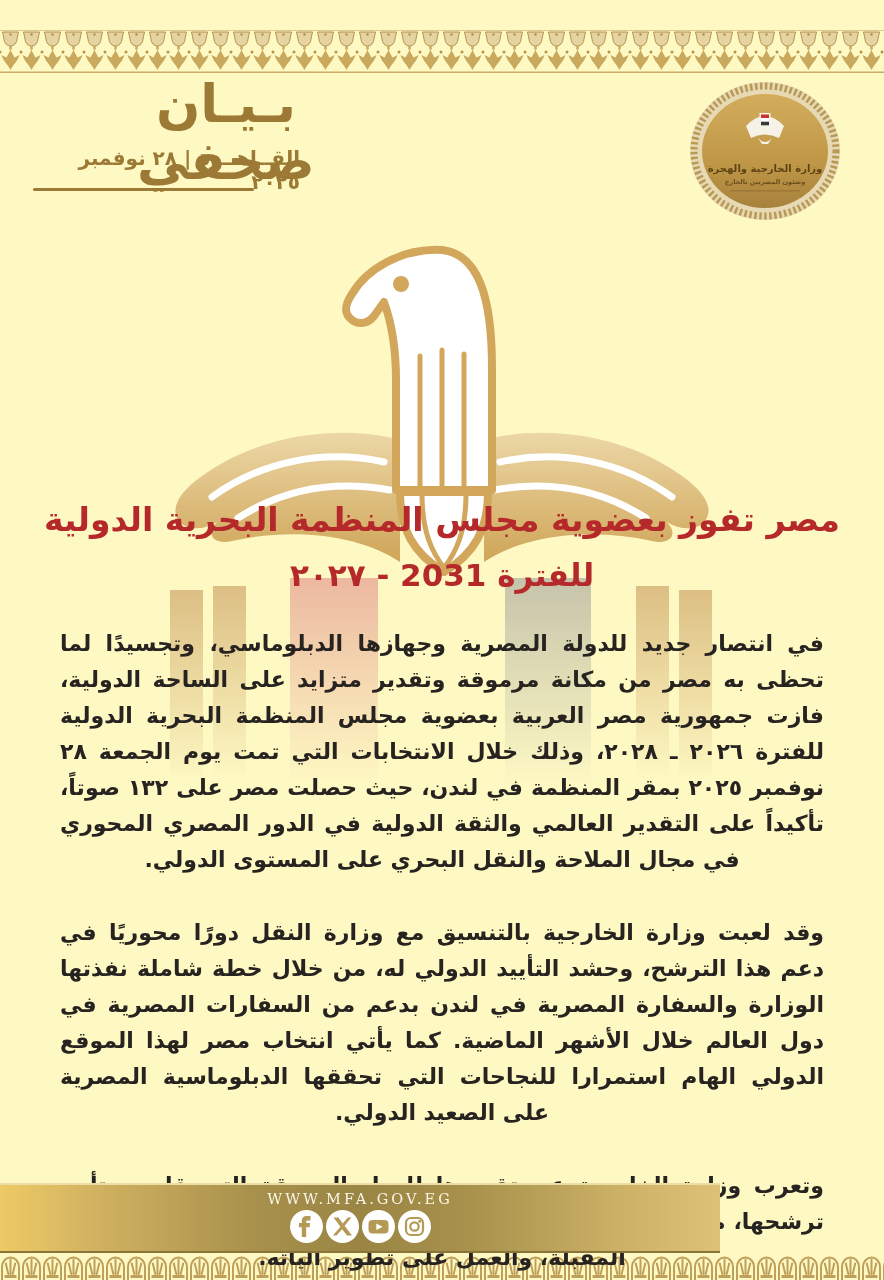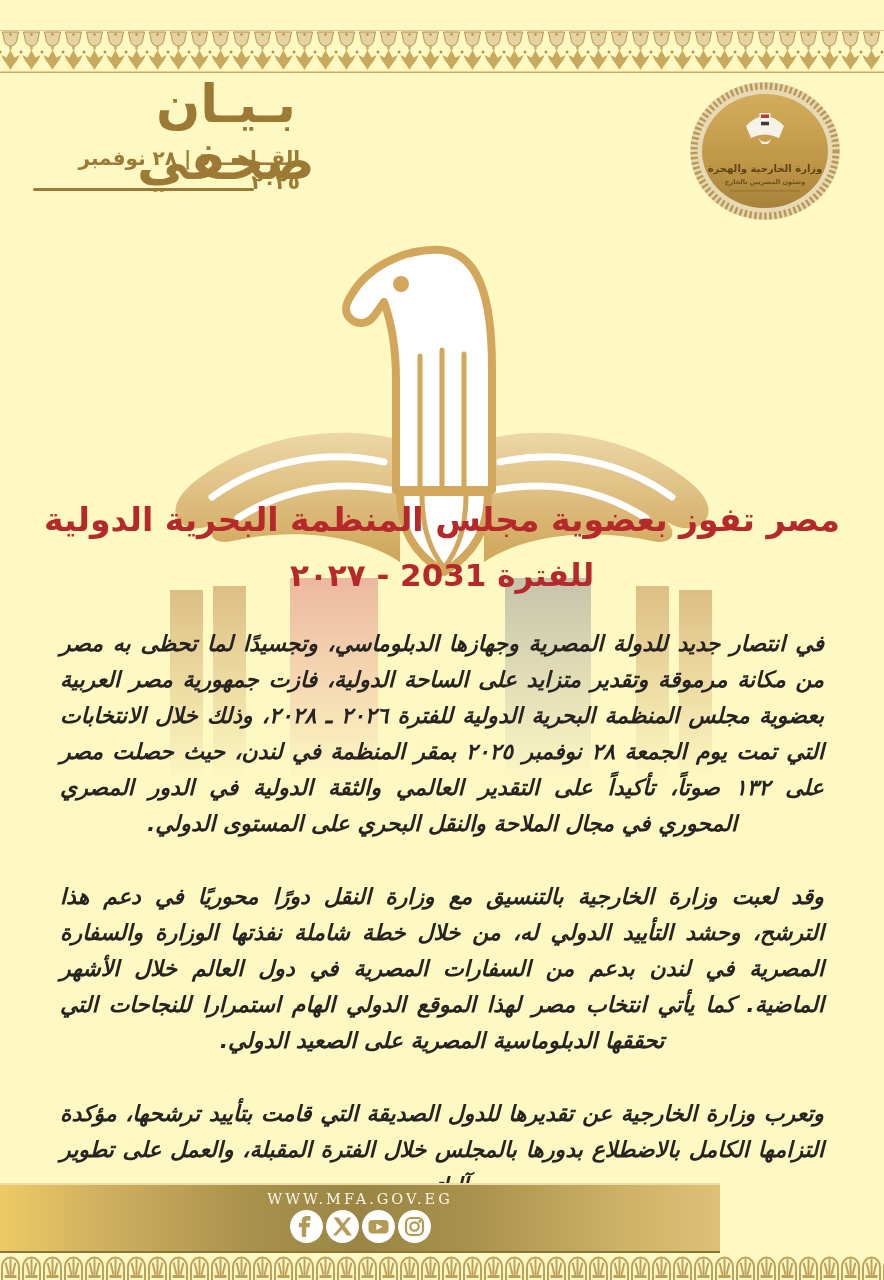--- a/index.html
+++ b/index.html
@@ -35,21 +35,21 @@
     text-align:center;direction:rtl;font-weight:700;color:#b5292b;margin-top:20px;
   }
   .headline .l1{font-size:33px;line-height:44px;margin:0 0 13px 0;}
   .headline .l2{font-size:31px;line-height:40px;margin:0;}
   
   .body-text{
     position:absolute;top:626px;left:60px;width:764px;z-index:2;
     direction:rtl;text-align:justify;text-align-last:center;
     font-size:22px;font-weight:700;line-height:36px;color:#272320;
   }
-  .body-text p{margin:0 0 37px 0;font-style:italic;}
+  .body-text p{margin:0 0 37px 0;}
   .body-text p:last-child{margin-bottom:0;}
   
   .footer{
     position:absolute;top:1183px;left:0;width:720px;height:70px;z-index:2;
     background:linear-gradient(90deg,#eeca64 0%,#d4b462 12%,#a8914c 35%,#9a8544 50%,#a8914c 65%,#cfb468 88%,#ddc177 100%);
     border-top:2px solid #ecdda4;border-bottom:2px solid #8a7539;
     box-sizing:border-box;text-align:center;
   }
   .website{
     margin-top:6px;

